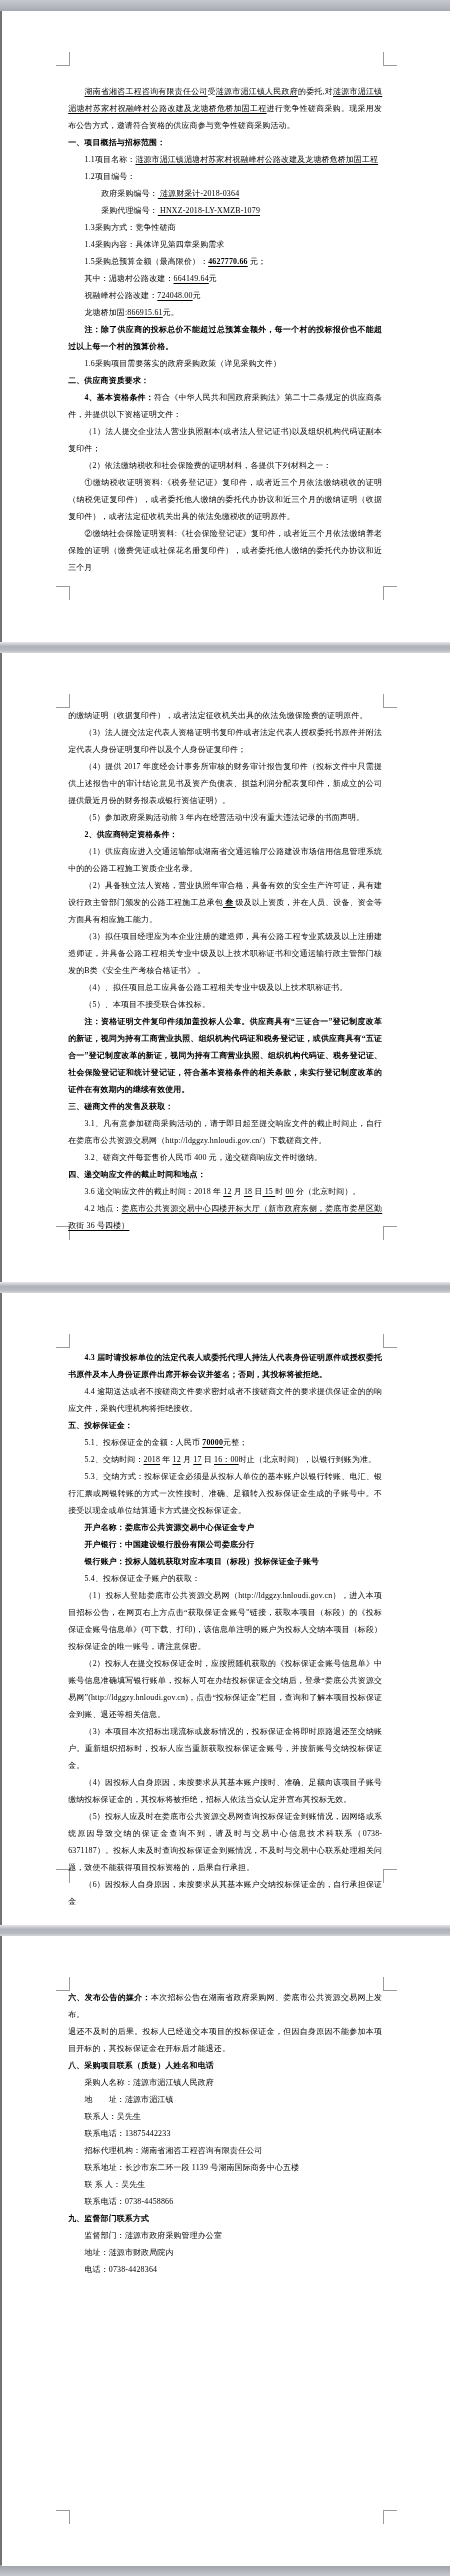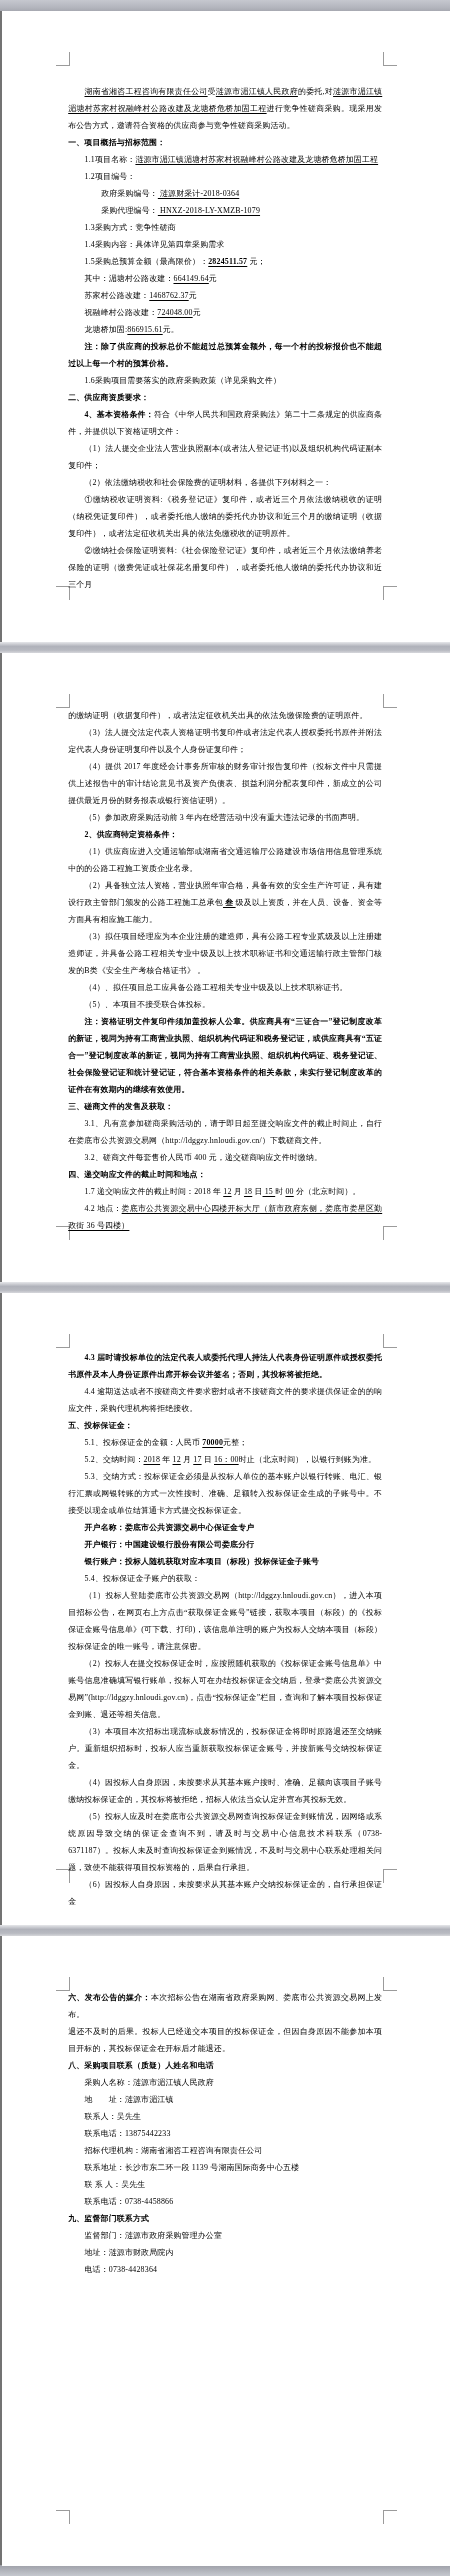--- a/index.html
+++ b/index.html
@@ -39,23 +39,22 @@
       <div class="mk br"></div>
       <div class="content" style="top: 72px;">
         <div class="para i2"><span class="run u">湖南省湘咨工程咨询有限责任公司</span><span class="run">受</span><span class="run u">涟源市湄江镇人民政府</span><span class="run">的委托,对</span><span class="run u">涟源市湄江镇湄塘村苏家村祝融峰村公路改建及龙塘桥危桥加固工程</span><span class="run">进行竞争性磋商采购。现采用发布公告方式，邀请符合资格的供应商参与竞争性磋商采购活动。</span></div>
         <div class="para h"><span class="run b">一、项目概括与招标范围：</span></div>
         <div class="para i2"><span class="run">1.1项目名称：</span><span class="run u">涟源市湄江镇湄塘村苏家村祝融峰村公路改建及龙塘桥危桥加固工程</span></div>
         <div class="para i2"><span class="run">1.2项目编号：</span></div>
         <div class="para i4"><span class="run">政府采购编号：</span><span class="run u"> 涟源财采计-2018-0364</span></div>
         <div class="para i4"><span class="run">采购代理编号：</span><span class="run u"> HNXZ-2018-LY-XMZB-1079</span></div>
         <div class="para i2"><span class="run">1.3采购方式：竞争性磋商</span></div>
         <div class="para i2"><span class="run">1.4采购内容：具体详见第四章采购需求</span></div>
-        <div class="para i2"><span class="run">1.5采购总预算金额（最高限价）：</span><span class="run b u">2824511.57</span><span class="run"> 元；</span></div>
+        <div class="para i2"><span class="run">1.5采购总预算金额（最高限价）：</span><span class="run b u">4627770.66</span><span class="run"> 元；</span></div>
         <div class="para i2"><span class="run">其中：湄塘村公路改建：</span><span class="run u">664149.64</span><span class="run">元</span></div>
-        <div class="para i2"><span class="run">苏家村公路改建：</span><span class="run u">1468762.37</span><span class="run">元</span></div>
         <div class="para i2"><span class="run">祝融峰村公路改建：</span><span class="run u">724048.00</span><span class="run">元</span></div>
         <div class="para i2"><span class="run">龙塘桥加固:</span><span class="run u">866915.61</span><span class="run">元。</span></div>
         <div class="para i2"><span class="run b">注：除了供应商的投标总价不能超过总预算金额外，每一个村的投标报价也不能超过以上每一个村的预算价格。</span></div>
         <div class="para i2"><span class="run">1.6采购项目需要落实的政府采购政策（详见采购文件）</span></div>
         <div class="para h"><span class="run b">二、供应商资质要求：</span></div>
         <div class="para i2"><span class="run b">4、基本资格条件：</span><span class="run">符合《中华人民共和国政府采购法》第二十二条规定的供应商条件，并提供以下资格证明文件：</span></div>
         <div class="para i2"><span class="run">（1）法人提交企业法人营业执照副本(或者法人登记证书)以及组织机构代码证副本复印件；</span></div>
         <div class="para i2"><span class="run">（2）依法缴纳税收和社会保险费的证明材料，各提供下列材料之一：</span></div>
         <div class="para i2"><span class="run">①缴纳税收证明资料:《税务登记证》复印件，或者近三个月依法缴纳税收的证明（纳税凭证复印件），或者委托他人缴纳的委托代办协议和近三个月的缴纳证明（收据复印件），或者法定征收机关出具的依法免缴税收的证明原件。</span></div>
         <div class="para i2"><span class="run">②缴纳社会保险证明资料:《社会保险登记证》复印件，或者近三个月依法缴纳养老保险的证明（缴费凭证或社保花名册复印件），或者委托他人缴纳的委托代办协议和近三个月</span></div>
@@ -75,21 +74,21 @@
         <div class="para i2"><span class="run">（1）供应商应进入交通运输部或湖南省交通运输厅公路建设市场信用信息管理系统中的的公路工程施工资质企业名录。</span></div>
         <div class="para i2"><span class="run">（2）具备独立法人资格，营业执照年审合格，具备有效的安全生产许可证，具有建设行政主管部门颁发的公路工程施工总承包</span><span class="run b u"> 叁 </span><span class="run">级及以上资质，并在人员、设备、资金等方面具有相应施工能力。</span></div>
         <div class="para i2"><span class="run">（3）拟任项目经理应为本企业注册的建造师，具有公路工程专业贰级及以上注册建造师证，并具备公路工程相关专业中级及以上技术职称证书和交通运输行政主管部门核发的B类《安全生产考核合格证书》 。</span></div>
         <div class="para i2"><span class="run">（4）、拟任项目总工应具备公路工程相关专业中级及以上技术职称证书。</span></div>
         <div class="para i2"><span class="run">（5）、本项目不接受联合体投标。</span></div>
         <div class="para i2"><span class="run b">注：资格证明文件复印件须加盖投标人公章。供应商具有“三证合一”登记制度改革的新证，视同为持有工商营业执照、组织机构代码证和税务登记证，或供应商具有“五证合一”登记制度改革的新证，视同为持有工商营业执照、组织机构代码证、税务登记证、社会保险登记证和统计登记证，符合基本资格条件的相关条款，未实行登记制度改革的证件在有效期内的继续有效使用。</span></div>
         <div class="para h"><span class="run b">三、磋商文件的发售及获取：</span></div>
         <div class="para i2"><span class="run">3.1、凡有意参加磋商采购活动的，请于即日起至提交响应文件的截止时间止，自行在娄底市公共资源交易网（http://ldggzy.hnloudi.gov.cn/）下载磋商文件。</span></div>
         <div class="para i2"><span class="run">3.2、磋商文件每套售价人民币 400 元，递交磋商响应文件时缴纳。</span></div>
         <div class="para h"><span class="run b">四、递交响应文件的截止时间和地点：</span></div>
-        <div class="para i2"><span class="run">1.7 递交响应文件的截止时间：2018 年 </span><span class="run u">12</span><span class="run"> 月 </span><span class="run u">18</span><span class="run"> 日</span><span class="run u"> 15 </span><span class="run">时 </span><span class="run u">00</span><span class="run"> 分（北京时间）。</span></div>
+        <div class="para i2"><span class="run">3.6 递交响应文件的截止时间：2018 年 </span><span class="run u">12</span><span class="run"> 月 </span><span class="run u">18</span><span class="run"> 日</span><span class="run u"> 15 </span><span class="run">时 </span><span class="run u">00</span><span class="run"> 分（北京时间）。</span></div>
         <div class="para i2"><span class="run">4.2 地点：</span><span class="run u">娄底市公共资源交易中心四楼开标大厅（新市政府东侧，娄底市娄星区勤政街 36 号四楼）</span></div>
       </div>
     </div>
     <div class="page" style="top: 1293px; height: 632px;">
       <div class="mk tl"></div>
       <div class="mk tr"></div>
       <div class="mk bl"></div>
       <div class="mk br"></div>
       <div class="content" style="top: 56px;">
         <div class="para i2"><span class="run b">4.3 届时请投标单位的法定代表人或委托代理人持法人代表身份证明原件或授权委托书原件及本人身份证原件出席开标会议并签名；否则，其投标将被拒绝。</span></div>

